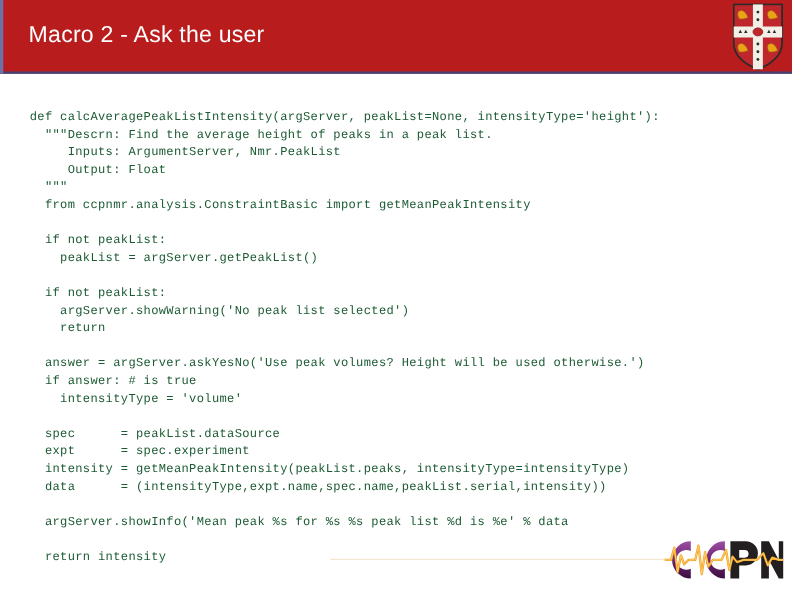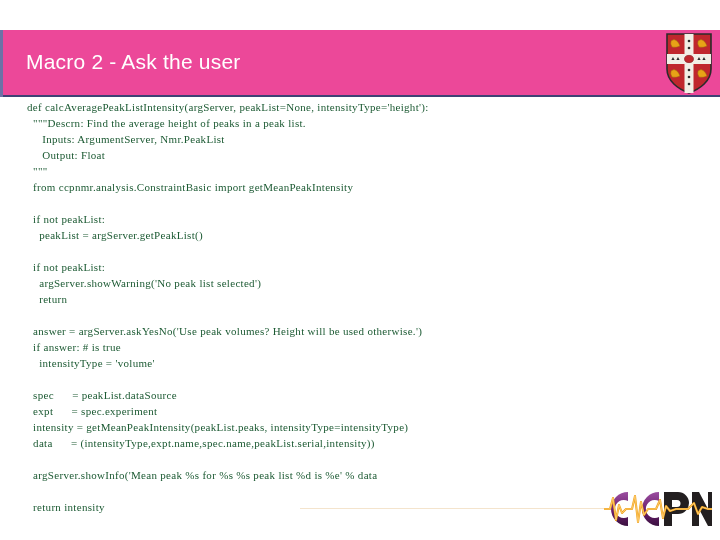--- a/index.html
+++ b/index.html
@@ -56,21 +56,21 @@
     width: 46px;
     height: 61px;
   }
 
   
   #code-block {
     position: absolute;
     left: 27px;
     top: 88px;
     width: 670px;
-    font-family: Liberation Serif, serif;
+    font-family: Liberation Mono, monospace;
     font-size: 11px;
     line-height: 16px;
     color: #1c5a33;
     white-space: pre;
     letter-spacing: 0.3px;
   }
   #code-block .code-line {
     height: 16px;
     white-space: pre;
   }
@@ -91,21 +91,21 @@
     left: 300px;
     top: 508px;
     width: 310px;
     height: 1px;
     background: rgba(218, 165, 90, 0.30);
   }
 </style>
 </head>
 <body>
 
-<div id="slide-header" style="background: #ec4899; margin-top: 30px;">
+<div id="slide-header" style="background: #b91c1c;">
   <div id="slide-title" style="color: rgb(255, 255, 255);">Macro 2 - Ask the user</div>
 
   <div id="crest">
     <svg width="46" height="61" viewBox="0 0 46 61" xmlns="http://www.w3.org/2000/svg">
 
       <path d="M1 1 H45 V36 C45 48 34 56 23 60 C12 56 1 48 1 36 Z" fill="#c0272d" stroke="#2b2b2b" stroke-width="1.6"></path>
 
       <rect x="18.5" y="1" width="9" height="59" fill="#f2efe6"></rect>
       <path d="M1 21 H45 V31 H1 Z" fill="#f2efe6"></path>
 

